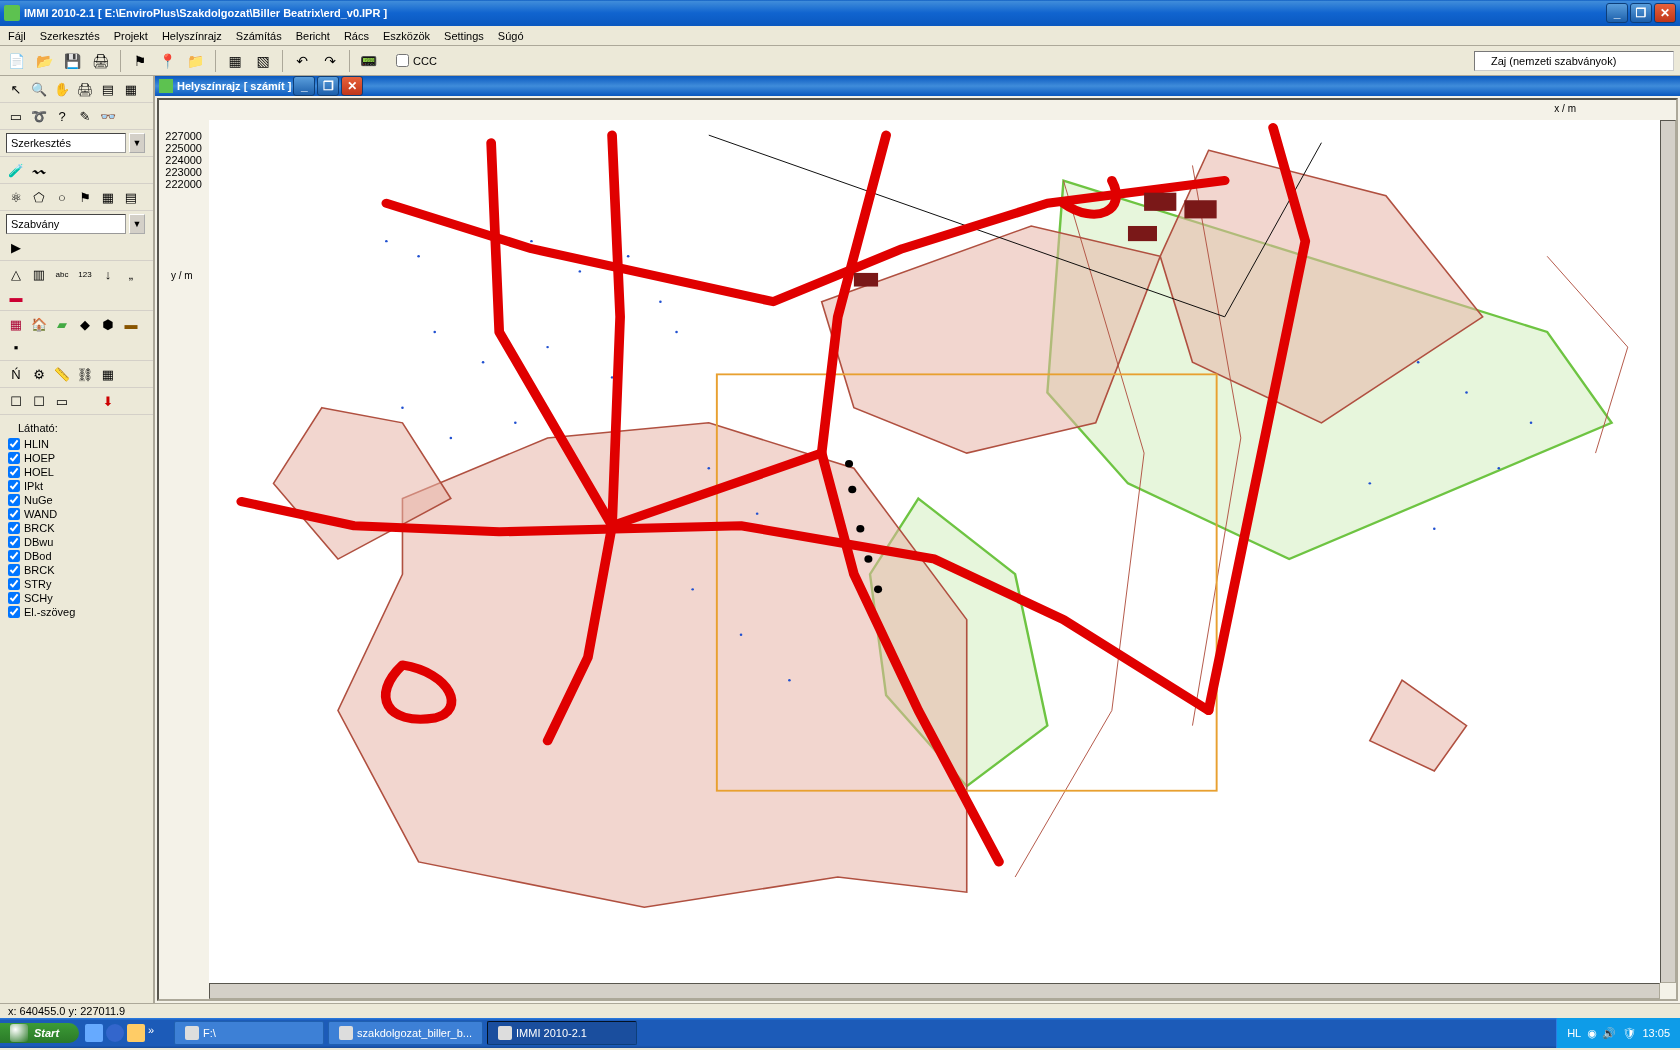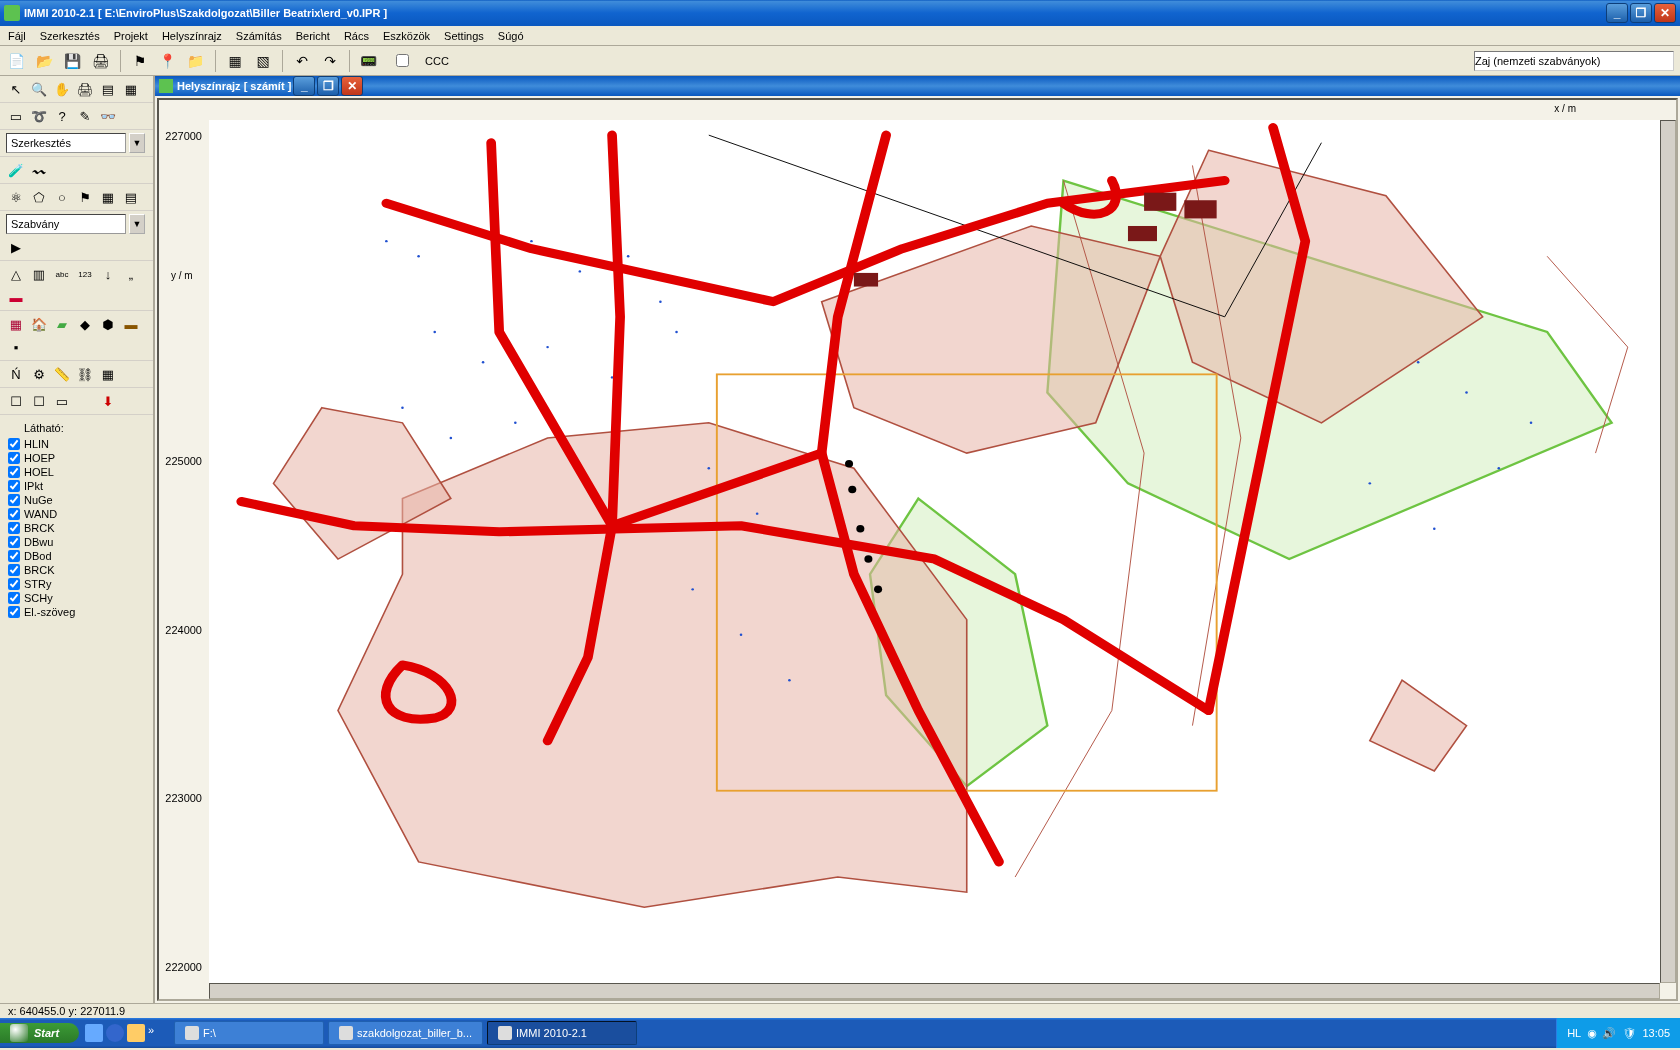--- a/index.html
+++ b/index.html
@@ -7,38 +7,38 @@
 .titlebar{background:linear-gradient(to bottom,#0a58bf 0%,#3f8cda 5%,#1064cf 50%,#0a58bf 100%);height:26px;display:flex;align-items:center;padding:0 4px;color:#fff;font-weight:bold}
 .titlebar .icon{width:16px;height:16px;background:#5dc250;margin-right:4px;border-radius:2px}
 .titlebar .spacer{flex:1}
 .winbtn{width:22px;height:20px;background:linear-gradient(to bottom,#5a9edc,#1c5fab);border:1px solid #0d3e79;border-radius:3px;margin-left:2px;color:#fff;display:flex;align-items:center;justify-content:center;font-weight:bold;font-size:12px}
 .winbtn.close{background:linear-gradient(to bottom,#e7613a,#c0361a)}
 .menubar{background:#ece9d8;height:20px;display:flex;align-items:center;padding:1px 6px;gap:10px;border-bottom:1px solid #aca899}
 .menubar span{padding:2px 2px}
 .toolbar{background:#ece9d8;height:30px;display:flex;align-items:center;padding:2px 6px;border-bottom:1px solid #aca899;gap:6px}
 .tbtn{width:22px;height:22px;border:1px solid transparent;display:flex;align-items:center;justify-content:center;font-size:14px}
 .sep{width:1px;height:22px;background:#aca899;margin:0 2px}
-.mode-select{margin-left:auto;width:200px;height:20px;background:#fff;border:1px inset #ccc;padding:0 0;display:flex;align-items:center}
-.ccc{display:flex;align-items:center;gap:16px;margin-left:10px}
+.mode-select{margin-left:auto;width:200px;height:20px;background:#fff;border:1px inset #ccc;padding:0 16px;display:flex;align-items:center}
+.ccc{display:flex;align-items:center;gap:4px;margin-left:10px}
 .content{display:flex;height:calc(100vh - 26px - 20px - 30px - 17px - 30px)}
 .sidebar{width:155px;background:#ece9d8;border-right:2px solid #aca899;overflow:hidden}
 .sbrow{padding:3px 6px;display:flex;gap:3px;flex-wrap:wrap;border-bottom:1px solid #d4d0c8}
 .sbtn{width:20px;height:20px;display:flex;align-items:center;justify-content:center;font-size:13px}
 .combo{width:120px;height:20px;background:#fff;border:1px inset #999;padding:0 4px;display:flex;align-items:center}
 .combo-arrow{width:16px;height:20px;background:#d4d0c8;border:1px outset #fff;display:flex;align-items:center;justify-content:center;font-size:9px}
 .layers{padding:4px 8px}
-.layers .hdr{font-size:11px;margin:3px 16px}
+.layers .hdr{font-size:11px;margin:3px 10px}
 .lrow{display:flex;align-items:center;gap:4px;padding:1px 0}
 .lrow input{width:12px;height:12px}
 .mapwin{flex:1;display:flex;flex-direction:column;background:#f4f2e8}
 .maptitle{background:linear-gradient(to bottom,#0a58bf,#3f8cda 50%,#0a58bf);height:20px;display:flex;align-items:center;padding:0 4px;color:#fff;font-weight:bold}
 .maptitle .icon{width:14px;height:14px;background:#5dc250;margin-right:4px}
 .mapbody{flex:1;background:#f4f2e8;position:relative;border:2px inset #aca899;margin:2px}
 .ruler-x{position:absolute;top:0;left:50px;right:16px;height:20px;background:#f4f2e8;font-size:10px;display:flex;justify-content:space-between;padding:3px 10px}
-.ruler-y{position:absolute;top:20px;left:0;width:46px;bottom:16px;background:#f4f2e8;font-size:10px;display:flex;flex-direction:column;justify-content:space-between;padding:10px 3px;text-align:right}
+.ruler-y{position:absolute;top:20px;left:0;width:46px;bottom:16px;background:#f4f2e8;font-size:10px;display:flex;flex-direction:column;justify-content:flex-start;padding:10px 3px;text-align:right}
 .canvas{position:absolute;top:20px;left:50px;right:16px;bottom:16px;background:#fff;overflow:hidden}
 .axislabel{position:absolute;font-size:10px}
 .scroll-v{position:absolute;right:0;top:20px;bottom:16px;width:16px;background:#d4d0c8;border:1px inset #aca899}
 .scroll-h{position:absolute;bottom:0;left:50px;right:16px;height:16px;background:#d4d0c8;border:1px inset #aca899}
 .statusbar{height:15px;background:#ece9d8;border-top:1px solid #aca899;padding:1px 8px;font-family:monospace;font-size:11px}
 .taskbar{height:30px;background:linear-gradient(to bottom,#2a7de4 0%,#1c5bb8 8%,#1c5bb8 92%,#154a9a 100%);display:flex;align-items:center}
 .start{height:20px;background:linear-gradient(to bottom,#3c9b36,#2b7a28);color:#fff;font-weight:bold;font-style:italic;padding:0 20px 0 10px;display:flex;align-items:center;border-radius:0 12px 12px 0;gap:6px}
 .start .logo{width:18px;height:18px;background:radial-gradient(circle at 30% 30%,#fff,#2b7a28);border-radius:3px}
 .ql{display:flex;gap:3px;padding:0 6px}
 .ql div{width:18px;height:18px}

